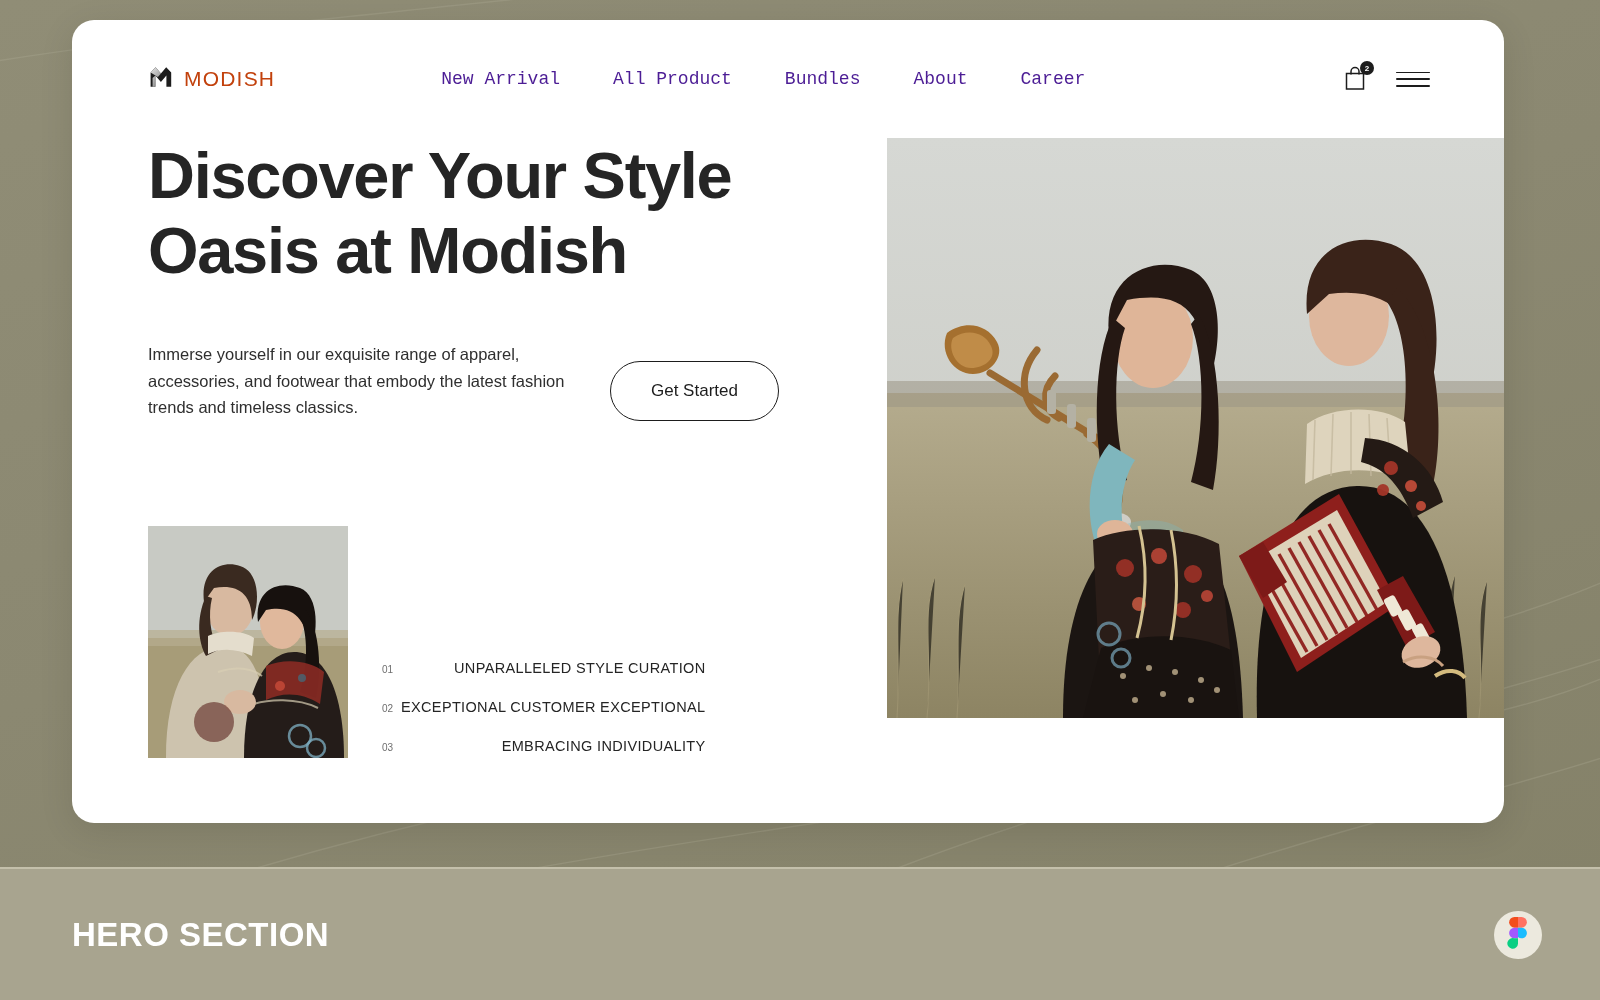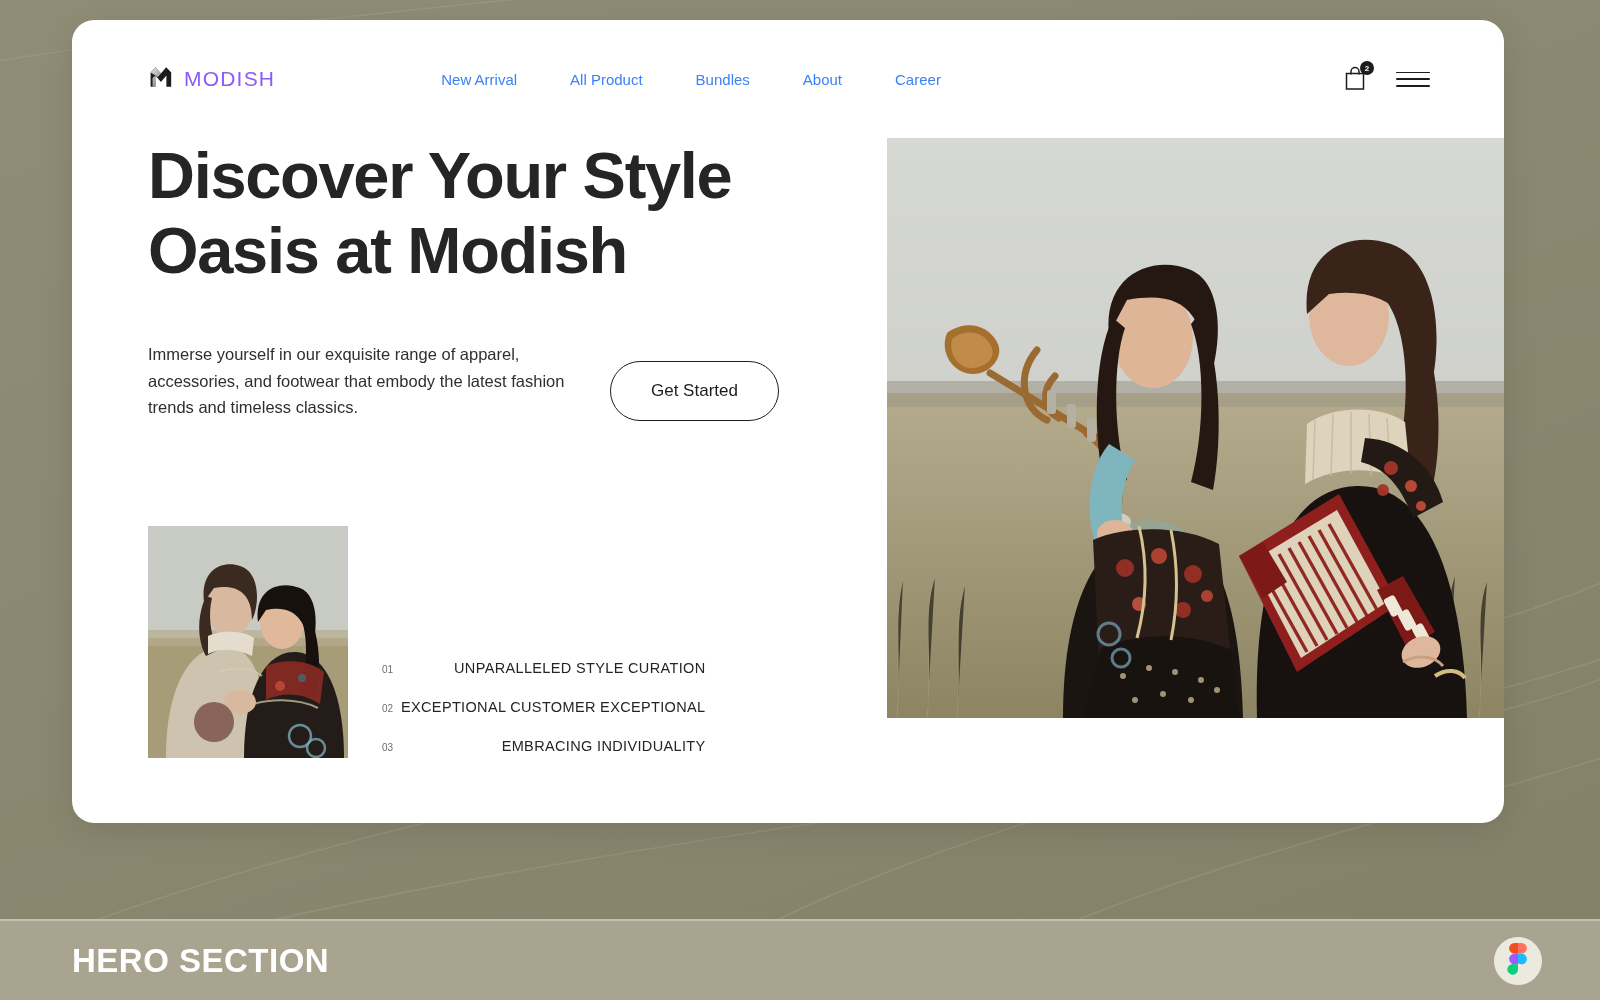--- a/index.html
+++ b/index.html
@@ -22,21 +22,21 @@
   #backdrop-swooshes {
     position: absolute;
     inset: 0;
     opacity: .5;
   }
 
   
   #footer-bar {
     position: absolute;
     left: 0; right: 0; bottom: 0;
-    height: 81px;
+    height: 133px;
     background: #a8a48f;
     border-top: 2px solid #c4c0ab;
     display: flex;
     align-items: center;
     padding: 0 72px;
   }
   #hero-section-label {
     color: #ffffff;
     font-size: 33px;
     font-weight: bold;
@@ -72,32 +72,33 @@
   #site-header {
     height: 118px;
     display: flex;
     align-items: center;
     padding: 0 74px 0 76px;
   }
   #brand { display: flex; align-items: center; gap: 10px; }
   #brand-wordmark {
     font-size: 21px;
     letter-spacing: 1.2px;
-    color: #8b5cf6;
+    color: #c2410c;
   }
   #main-nav {
     display: flex;
     gap: 53px;
     margin-left: 166px;
   }
   #main-nav a {
-    font-size: 15px;
-    color: #3b82f6;
+    font-size: 18px;
+    color: #4c1d95;
     text-decoration: none;
     white-space: nowrap;
+    font-family: Liberation Mono, monospace;
   }
   #header-actions {
     margin-left: auto;
     display: flex;
     align-items: center;
     gap: 27px;
   }
   #cart-button { position: relative; width: 26px; height: 28px; }
   #cart-badge {
     position: absolute;

